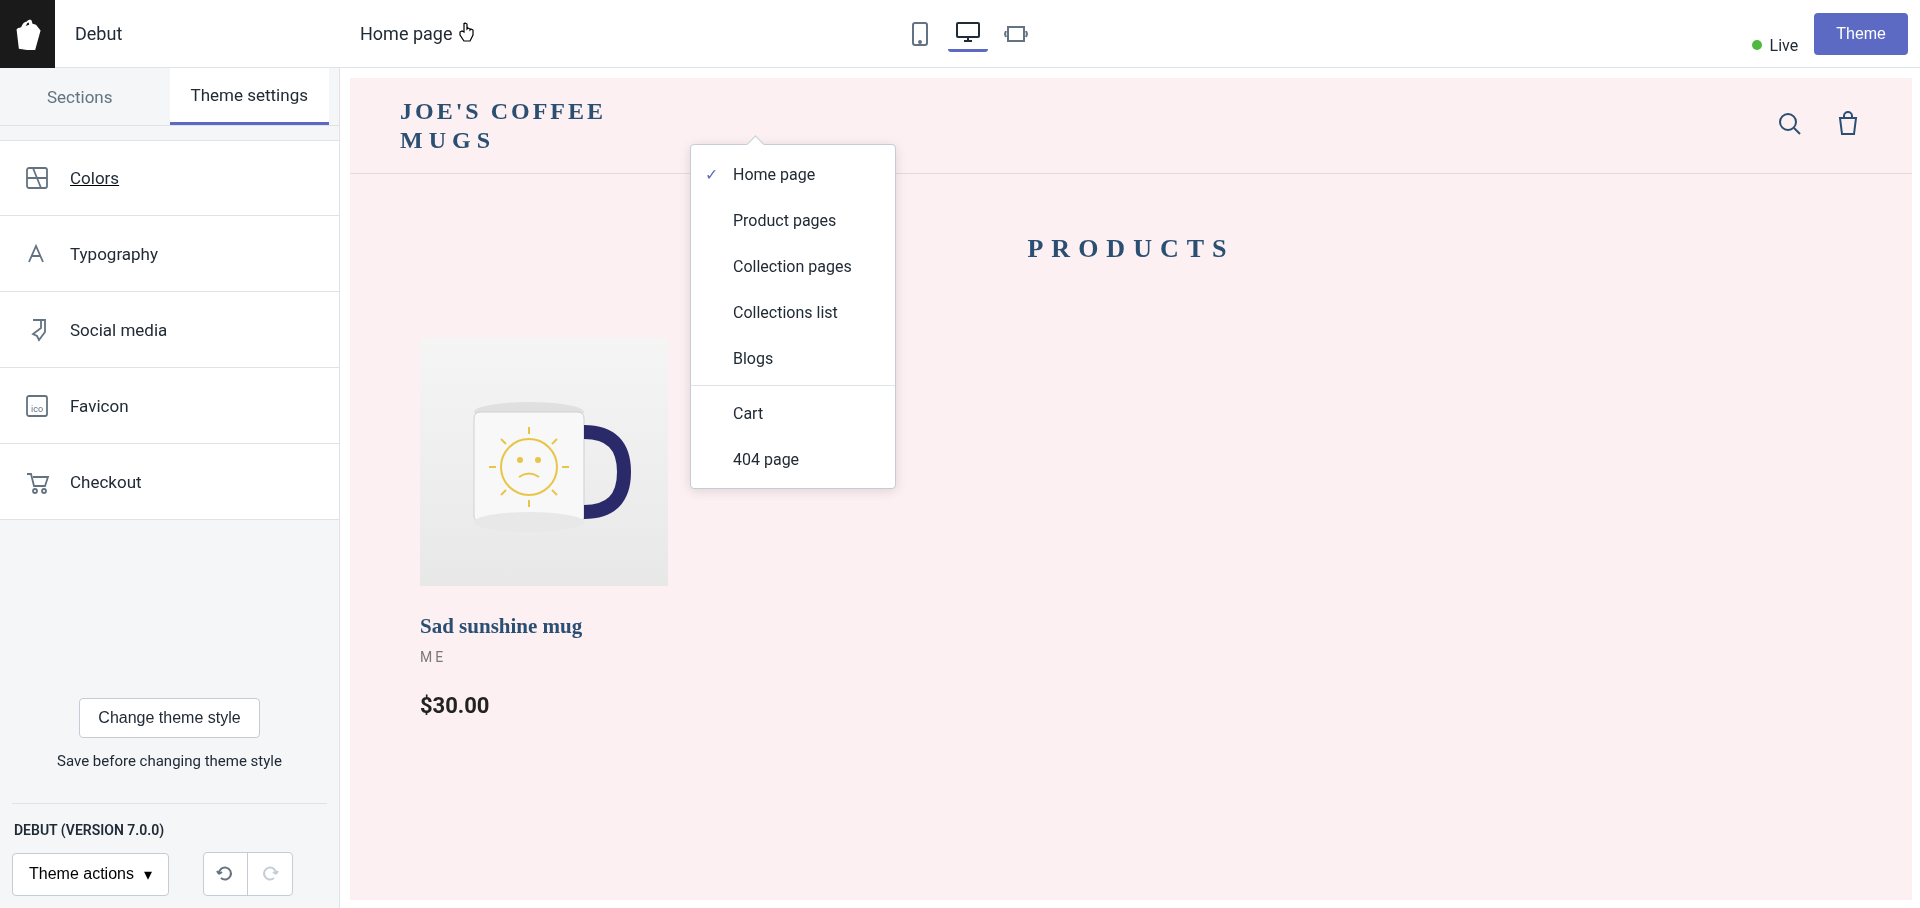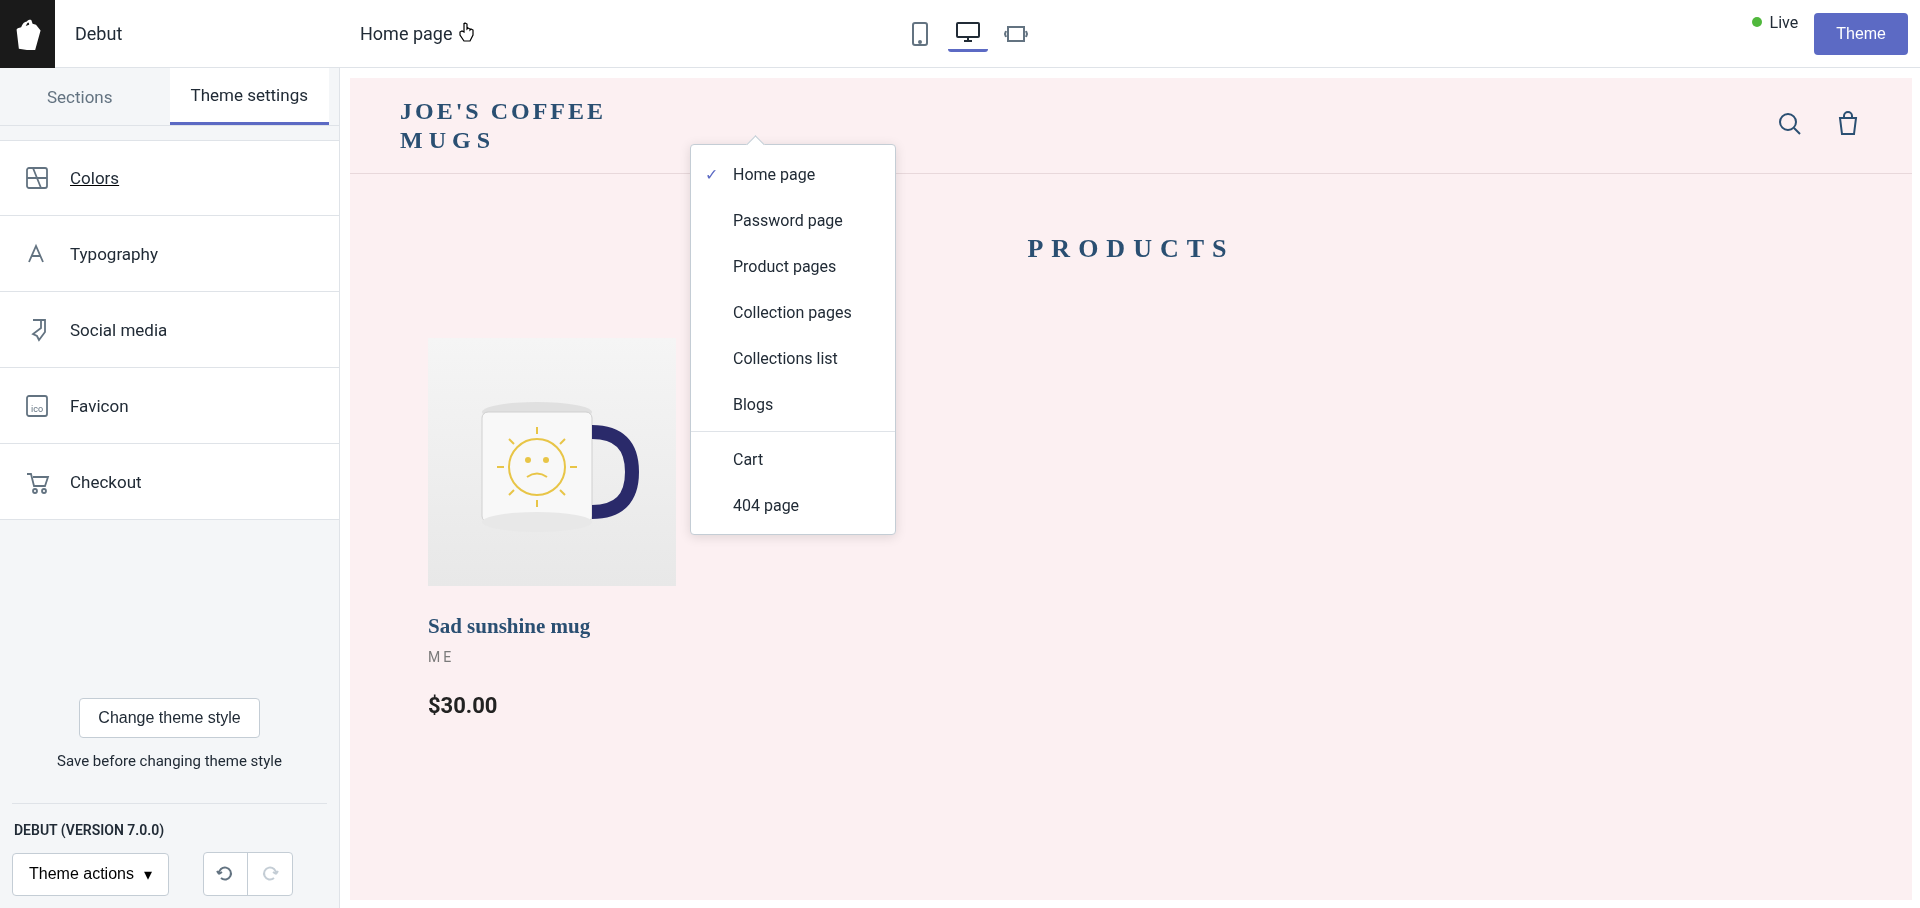--- a/index.html
+++ b/index.html
@@ -11,21 +11,21 @@
 .theme-name { padding-left: 20px; font-size: 18px; color: #212b36; }
 
 .page-selector { position: absolute; left: 360px; display: flex; align-items: center; cursor: pointer; }
 .page-selector-label { font-size: 18px; color: #212b36; }
 .cursor-icon { margin-left: 6px; }
 
 .device-toggles { position: absolute; left: 900px; display: flex; gap: 8px; }
 .device-btn { width: 40px; height: 36px; display: flex; align-items: center; justify-content: center; cursor: pointer; border-radius: 3px; }
 .device-btn.active { border-bottom: 3px solid #5c6ac4; }
 
-.status-area { position: absolute; right: 12px; display: flex; align-items: flex-start; gap: 16px; }
+.status-area { position: absolute; right: 12px; display: flex; align-items: flex-end; gap: 16px; }
 .live-indicator { display: flex; align-items: center; gap: 8px; font-size: 16px; color: #212b36; }
 .live-dot { width: 10px; height: 10px; background: #50b83c; border-radius: 50%; }
 .save-btn { background: #5c6ac4; color: #fff; border: none; padding: 12px 22px; font-size: 16px; border-radius: 4px; cursor: pointer; }
 
 .main-layout { display: flex; height: calc(100% - 68px); }
 
 .sidebar { width: 340px; background: #f4f6f8; border-right: 1px solid #dfe3e8; display: flex; flex-direction: column; }
 .tabs { display: flex; height: 58px; border-bottom: 1px solid #dfe3e8; }
 .tab { flex: 1; display: flex; align-items: center; justify-content: center; font-size: 17px; color: #637381; cursor: pointer; }
 .tab.active { color: #212b36; border-bottom: 3px solid #5c6ac4; background: #fff; margin: 0 10px; }
@@ -51,21 +51,21 @@
 .preview-inner { width: 100%; height: 100%; background: #fcf0f2; position: relative; }
 
 .store-header { height: 96px; display: flex; align-items: center; padding: 0 50px; border-bottom: 1px solid #e8d8db; position: relative; }
 .store-brand { font-family: Georgia, serif; font-size: 24px; font-weight: bold; letter-spacing: 3px; color: #2a4f72; line-height: 1.2; }
 .store-brand .line2 { letter-spacing: 6px; }
 .store-header-icons { position: absolute; right: 50px; display: flex; gap: 30px; }
 
 .products-section { text-align: center; padding: 60px 0 40px; }
 .products-heading { font-family: Georgia, serif; font-size: 26px; font-weight: bold; letter-spacing: 8px; color: #2a4f72; }
 
-.product-card { position: absolute; left: 78px; top: 260px; width: 248px; }
+.product-card { position: absolute; left: 70px; top: 260px; width: 248px; }
 .product-img { width: 248px; height: 248px; background: linear-gradient(180deg, #f5f5f5 0%, #e8e8e8 100%); display: flex; align-items: center; justify-content: center; }
 .product-title { font-family: Georgia, serif; font-size: 21px; font-weight: bold; color: #2a4f72; margin-top: 28px; }
 .product-vendor { font-size: 14px; letter-spacing: 3px; color: #7a7a7a; margin-top: 10px; }
 .product-price { font-size: 22px; font-weight: bold; color: #222; margin-top: 28px; }
 
 .dropdown-menu { position: absolute; left: 350px; top: 76px; width: 206px; background: #fff; border: 1px solid #c4cdd5; border-radius: 4px; box-shadow: 0 2px 12px rgba(0,0,0,0.12); z-index: 100; padding: 6px 0; }
 .dropdown-menu::before { content: ''; position: absolute; top: -7px; left: 58px; width: 12px; height: 12px; background: #fff; border-left: 1px solid #c4cdd5; border-top: 1px solid #c4cdd5; transform: rotate(45deg); }
 .dropdown-scroll { max-height: 380px; overflow-y: auto; }
 .dropdown-item { display: flex; align-items: center; height: 46px; padding: 0 16px 0 42px; font-size: 16px; color: #212b36; cursor: pointer; position: relative; }
 .dropdown-item .check { position: absolute; left: 14px; color: #5c6ac4; }
@@ -261,23 +261,20 @@
       </div>
     </div>
 
     <div class="dropdown-menu">
       <div class="dropdown-scroll">
         <div class="dropdown-item">
           <span class="check">✓</span>
           <span>Home page</span>
         </div>
         <div class="dropdown-item">
-            <span>Password page</span>
-          </div>
-        <div class="dropdown-item">
             <span>Product pages</span>
           </div>
         <div class="dropdown-item">
             <span>Collection pages</span>
           </div>
         <div class="dropdown-item">
             <span>Collections list</span>
           </div>
         <div class="dropdown-item">
             <span>Blogs</span>

